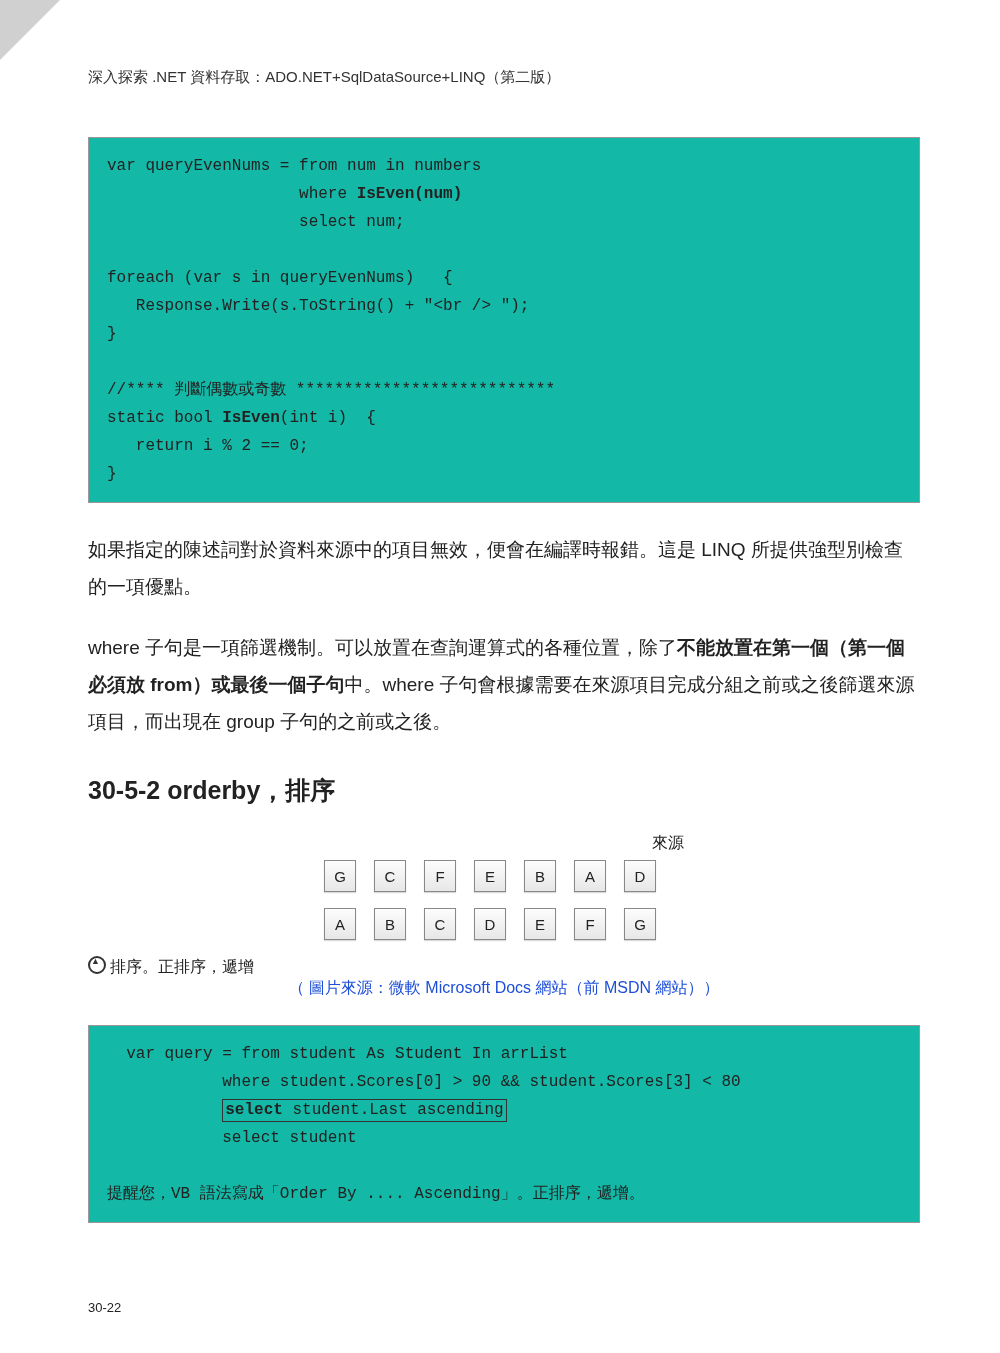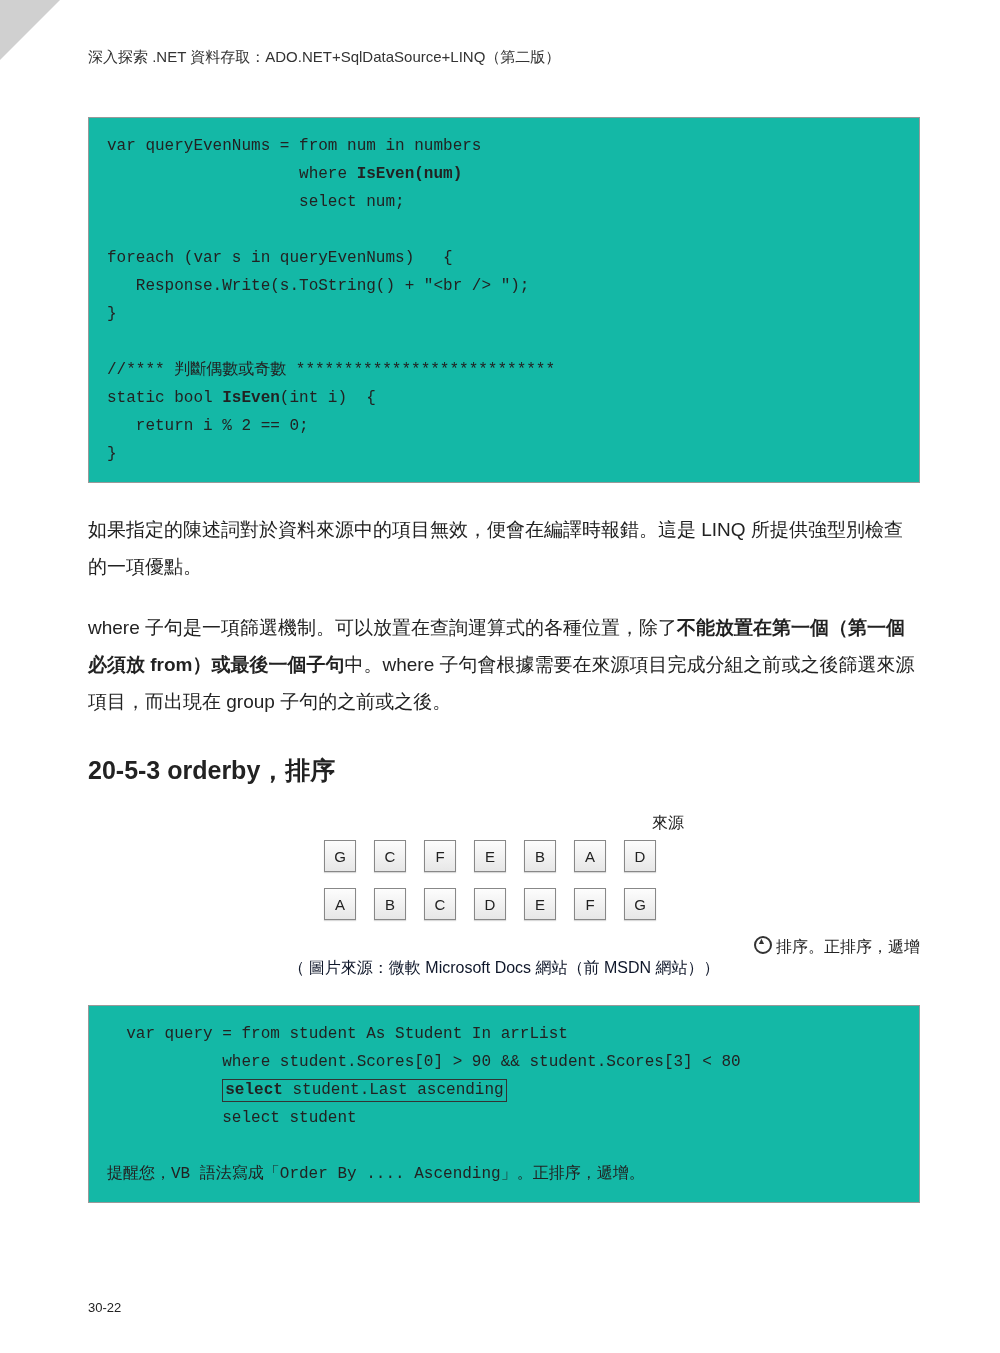--- a/index.html
+++ b/index.html
@@ -8,21 +8,21 @@
     font-family: "Microsoft JhengHei", "PingFang TC", "Heiti TC", sans-serif;
     background: #fff;
     width: 1000px;
     color: #222;
   }
   .page {
     width: 1000px;
     height: 1353px;
     position: relative;
     box-sizing: border-box;
-    padding: 40px 80px 0 88px;
+    padding: 60px 80px 0 88px;
   }
   .corner {
     position: absolute;
     top: 0; left: 0;
     width: 0; height: 0;
     border-top: 60px solid #d0d0d0;
     border-right: 60px solid transparent;
   }
   .header-line {
     font-size: 15px;
@@ -80,21 +80,21 @@
     border: 1px solid #888;
     background: linear-gradient(#fdfdfd,#e7e7e7);
     display: flex;
     align-items: center;
     justify-content: center;
     font-family: Arial, sans-serif;
     font-size: 15px;
     box-shadow: 0 1px 1px rgba(0,0,0,0.15);
   }
   .caption-line1 {
-    text-align: right;
+    text-align: left;
     font-size: 16px;
     margin-top: 6px;
   }
   .caption-line1 .icon-circ {
     display: inline-block;
     width: 14px; height: 14px;
     border: 2px solid #333;
     border-radius: 50%;
     vertical-align: -2px;
     margin-right: 4px;
@@ -103,21 +103,21 @@
   .caption-line1 .icon-circ::after{
     content:"▲";
     position:absolute;
     left:1px; top:-2px;
     font-size:9px;
     color:#333;
   }
   .caption-line2 {
     text-align: center;
     font-size: 16px;
-    color: #0f172a;
+    color: #1d4ed8;
     margin-bottom: 26px;
   }
   .page-num {
     position: absolute;
     bottom: 38px;
     left: 88px;
     font-size: 13px;
   }
 </style>
 </head>
@@ -142,21 +142,21 @@
 <span>}</span></div>
 
   <p class="para">
     <span>如果指定的陳述詞對於資料來源中的項目無效，便會在編譯時報錯。這是 LINQ 所提供強型別檢查的一項優點。</span>
   </p>
 
   <p class="para">
     <span>where 子句是一項篩選機制。可以放置在查詢運算式的各種位置，除了</span><span class="bold">不能放置在第一個（第一個必須放 from）或最後一個子句</span><span>中。where 子句會根據需要在來源項目完成分組之前或之後篩選來源項目，而出現在 group 子句的之前或之後。</span>
   </p>
 
-  <div class="h-sec">20-5-3  orderby，排序</div>
+  <div class="h-sec">30-5-2  orderby，排序</div>
 
   <div class="diagram">
     <div class="diag-label">來源</div>
     <div class="diag-row">
       <div class="cell">G</div>
       <div class="cell">C</div>
       <div class="cell">F</div>
       <div class="cell">E</div>
       <div class="cell">B</div>
       <div class="cell">A</div>

